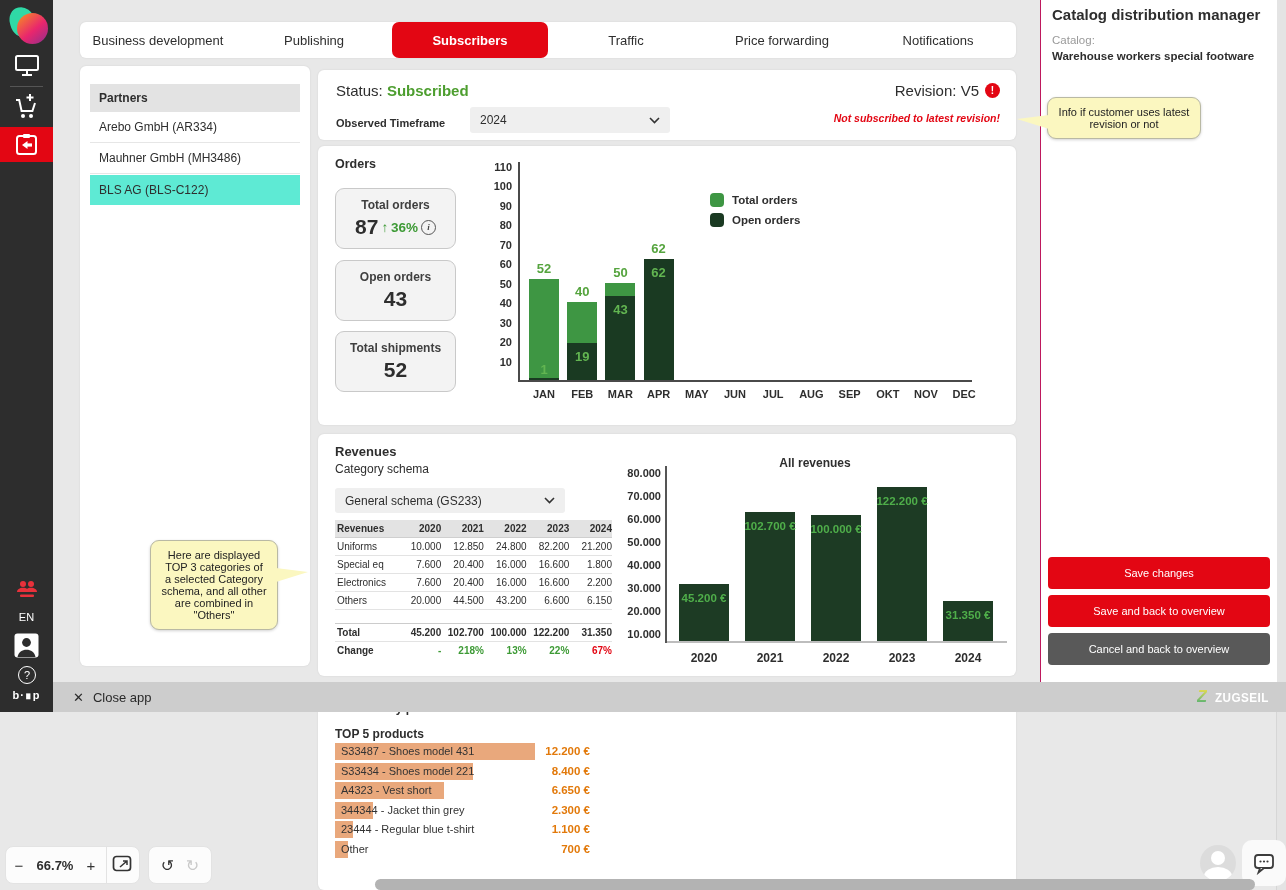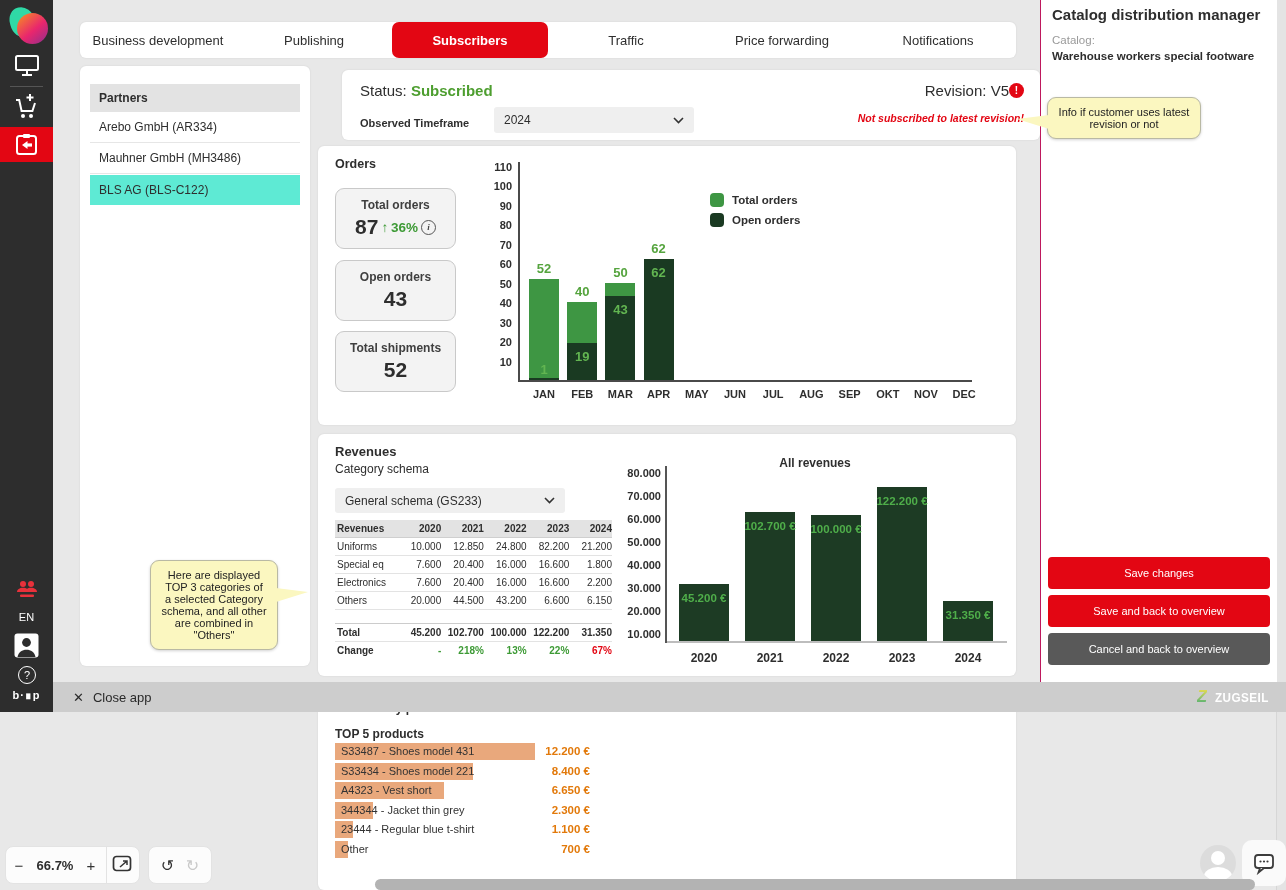--- a/index.html
+++ b/index.html
@@ -19,21 +19,21 @@
   
   .tabbar{position:absolute;left:80px;top:22px;width:936px;height:36px;background:#fff;border-radius:6px;display:flex;box-shadow:0 0 2px rgba(0,0,0,.10);}
   .tab{flex:1;display:flex;align-items:center;justify-content:center;font-size:13px;cursor:pointer;}
   .tab.active{background:#e30613;color:#fff;border-radius:7px;font-weight:bold;}
   
   #panel-partners{left:80px;top:66px;width:230px;height:600px;}
   .ph{margin:18px 10px 0 10px;background:#e3e3e3;font-weight:bold;font-size:12px;padding:7px 9px;}
   .partner{margin:0 10px;padding:8px 9px;font-size:12px;border-bottom:1px solid #e6e6e6;cursor:pointer;}
   .partner.selected{background:#5eead4;border-bottom:none;margin-top:1px;}
   
-  #panel-status{left:318px;top:70px;width:698px;height:70px;margin-left:24px;}
+  #panel-status{left:318px;top:70px;width:698px;height:70px;}
   .status-val{color:#4d9e2f;font-weight:bold;}
   .dd{position:absolute;background:#efefef;border-radius:3px;display:flex;align-items:center;justify-content:space-between;padding:0 10px;font-size:12px;cursor:pointer;}
   .badge{width:15px;height:15px;border-radius:50%;background:#e30613;color:#fff;font-size:10px;font-weight:bold;display:flex;align-items:center;justify-content:center;}
   
   #panel-orders{left:318px;top:146px;width:698px;height:279px;}
   .sec-title{position:absolute;left:17px;top:11px;font-size:12.5px;font-weight:bold;}
   .kpi{position:absolute;left:17px;width:121px;height:61px;background:#f3f3f3;border:1px solid #c9c9c9;border-radius:9px;text-align:center;box-sizing:border-box;}
   .kl{font-size:12px;font-weight:bold;color:#3f3f3f;margin-top:9px;}
   .kr{margin-top:3px;font-size:21px;font-weight:bold;display:flex;align-items:center;justify-content:center;gap:3px;text-align:center;}
   .kd{color:#3d9a35;font-size:13.5px;font-weight:bold;}
@@ -182,21 +182,21 @@
       <span>Status:</span>
       <span class="status-val">Subscribed</span>
     </div>
     <div style="position:absolute;left:18px;top:47px;font-size:11px;font-weight:bold;">Observed Timeframe</div>
     <div class="dd" style="left:152px;top:37px;width:180px;height:26px;">
       <span>2024</span>
       <svg width="11" height="7" viewBox="0 0 11 7">
           <path d="M1 1l4.5 4.5L10 1" stroke="#333" stroke-width="1.6" fill="none"></path>
         </svg>
     </div>
-    <div style="position:absolute;right:16px;top:12px;display:flex;align-items:center;gap:0;">
+    <div style="position:absolute;right:16px;top:12px;display:flex;align-items:center;gap:6px;">
       <span style="font-size:15px;">Revision: V5</span>
       <span class="badge">!</span>
     </div>
     <div style="position:absolute;right:16px;top:42px;font-size:10.5px;font-style:italic;font-weight:bold;color:#e30613;">Not subscribed to latest revision!</div>
   </div>
 
   <div class="panel" id="panel-orders">
     <div class="sec-title">Orders</div>
     <div>
         <div class="kpi" style="top: 42px;">
@@ -412,21 +412,21 @@
     <div style="position:absolute;left:11px;top:34px;font-size:11.5px;color:#9a9a9a;">Catalog:</div>
     <div style="position:absolute;left:11px;top:50px;font-size:11.5px;font-weight:bold;">Warehouse workers special footware</div>
     <div>
         <div class="rbtn red" style="top: 557px;">Save changes</div>
         <div class="rbtn red" style="top: 595px;">Save and back to overview</div>
         <div class="rbtn gray" style="top: 633px;">Cancel and back to overview</div>
       </div>
   </div>
 
   <div class="callout co-left" style="left:1047px;top:97px;width:132px;">Info if customer uses latest revision or not</div>
-  <div class="callout co-right" style="left:150px;top:540px;width:106px;margin-top:20px;">Here are displayed TOP 3 categories of a selected Category schema, and all other are combined in "Others"</div>
+  <div class="callout co-right" style="left:150px;top:540px;width:106px;">Here are displayed TOP 3 categories of a selected Category schema, and all other are combined in "Others"</div>
 
   <div class="pill" style="left:5px;width:133px;">
     <span class="pbtn">−</span>
     <span style="font-size:13px;font-weight:bold;width:46px;text-align:center;">66.7%</span>
     <span class="pbtn">+</span>
     <span style="width:1px;height:36px;background:#e3e3e3;margin:0 2px;"></span>
     <span class="pbtn">
       <svg width="20" height="17" viewBox="0 0 20 17">
           <rect x="1.5" y="1.5" width="17" height="14" rx="3" fill="none" stroke="#333" stroke-width="1.7"></rect>
           <path d="M8 12l7-6M15 10V6h-4" stroke="#333" stroke-width="1.5" fill="none"></path>

